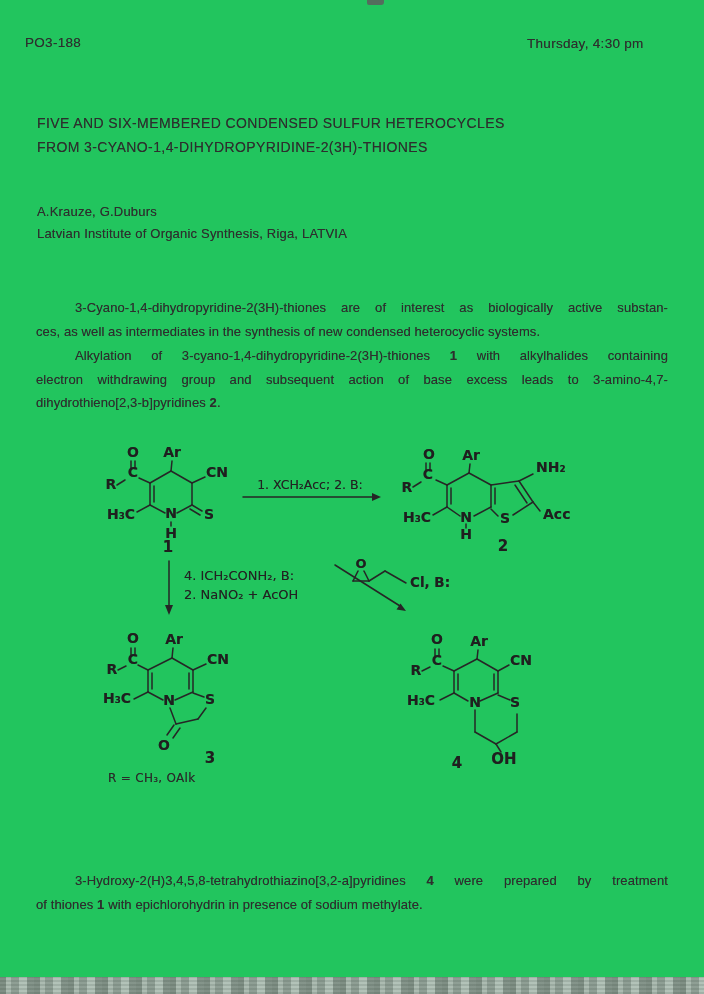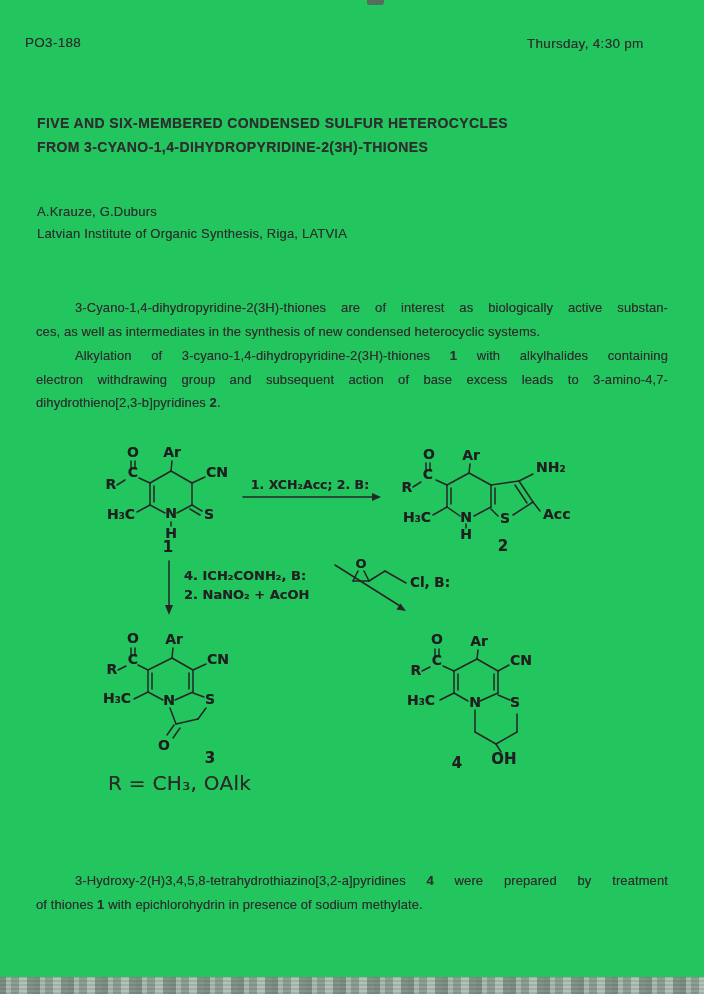--- a/index.html
+++ b/index.html
@@ -5,29 +5,29 @@
   html,body{margin:0;padding:0;background:#e9e9e9;}
   .page{
     position:relative;width:704px;height:994px;margin:0 auto;
     background:#22c55e;overflow:hidden;
     font-family:"Liberation Sans","DejaVu Sans",sans-serif;
     color:#2e2e2e;
     text-shadow:0 0 .4px rgba(40,40,40,.55);
   }
   .abs{position:absolute;}
   .hdr{font-size:13.5px;letter-spacing:.3px;}
-  .title{font-size:14px;font-weight:bold;letter-spacing:.4px;line-height:23.5px;width:620px;}
+  .title{font-size:14px;font-weight:normal;letter-spacing:.4px;line-height:23.5px;width:620px;}
   .meta{font-size:13px;letter-spacing:.2px;}
   .para{width:632px;font-size:13px;line-height:23.5px;letter-spacing:.1px;}
   .jl{text-align:justify;text-align-last:justify;}
   .ll{text-align:left;}
   .ind{padding-left:39px;}
   .para b{font-weight:bold;}
-  .schemelabel{font-family:"DejaVu Sans",sans-serif;font-weight:bold;font-size:12.5px;color:#222;}
-  .rnote{font-family:"DejaVu Sans",sans-serif;font-size:20px;color:#2a2a2a;letter-spacing:.3px;}
+  .schemelabel{font-family:"DejaVu Sans",sans-serif;font-weight:normal;font-size:12.5px;color:#222;}
+  .rnote{font-family:"DejaVu Sans",sans-serif;font-size:12px;color:#2a2a2a;letter-spacing:.3px;}
   svg line, svg polyline{stroke:#262626;stroke-width:1.5;stroke-linecap:round;fill:none;}
   svg polygon{fill:#262626;stroke:none;}
   svg text{
     font-family:"DejaVu Sans",sans-serif;font-weight:bold;font-size:14px;
     fill:#1f1f1f;text-anchor:middle;
   }
   svg text.t-start{text-anchor:start;}
   svg text.t-num{font-size:15px;}
   .top-mark{left:367px;top:0;width:17px;height:5px;background:#5d5d5d;opacity:.85;border-radius:0 0 3px 2px;}
   .bottom-band{

